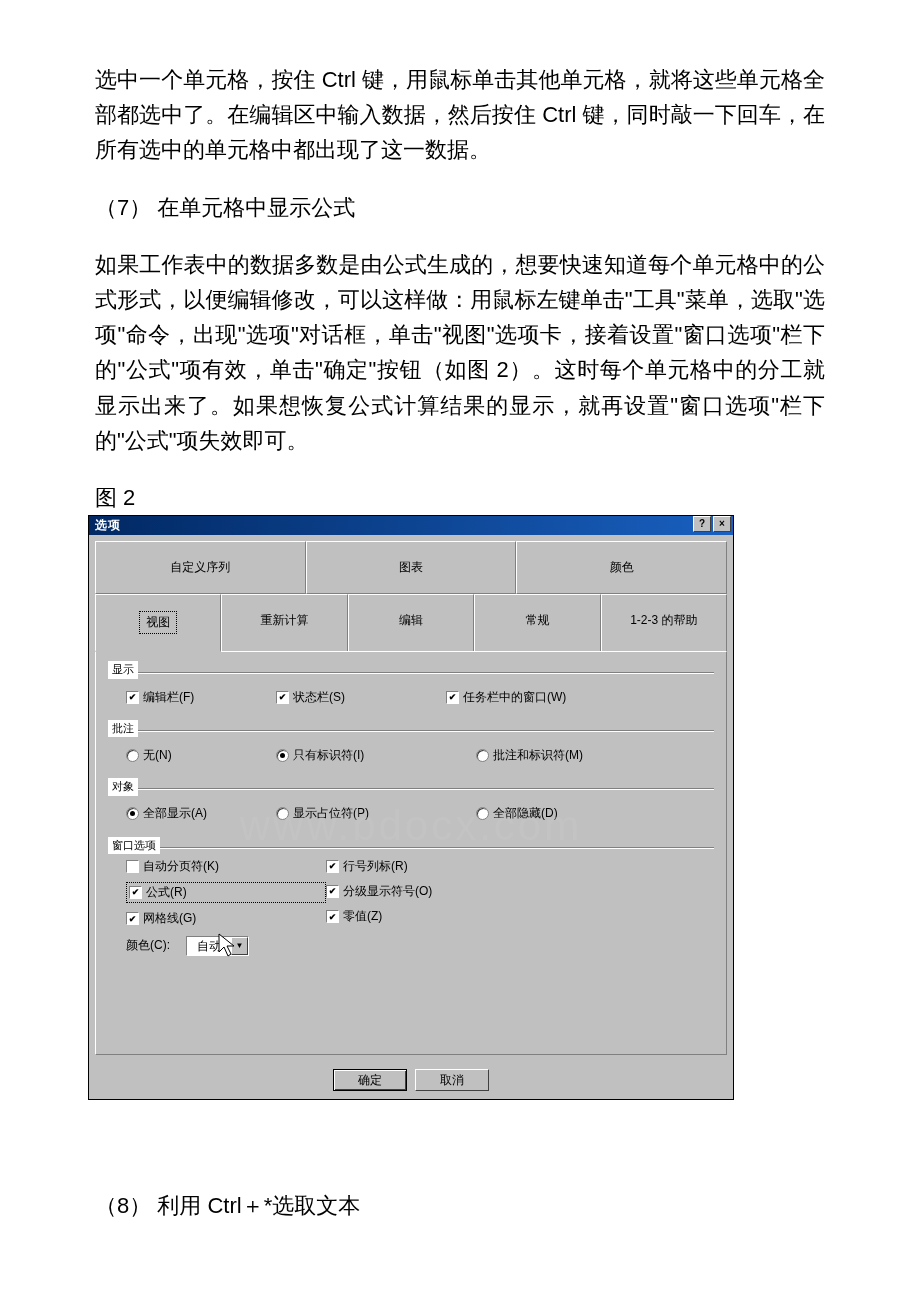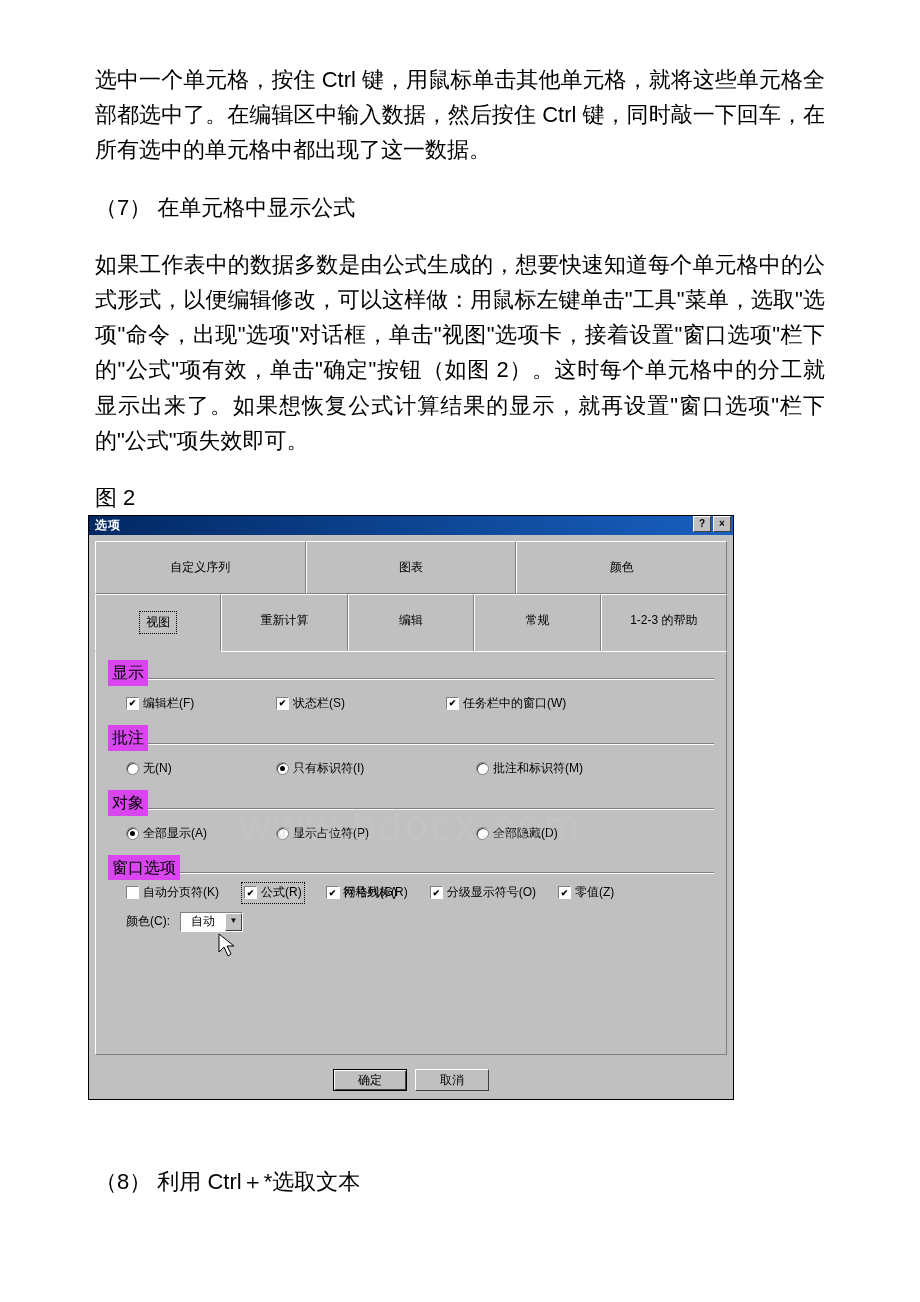--- a/index.html
+++ b/index.html
@@ -11,34 +11,34 @@
 .titlebar .title{color:#fff;font-weight:bold;font-size:12px;flex:1;padding-left:4px;letter-spacing:1px}
 .titlebar .btn{width:16px;height:14px;background:#c0c0c0;border:1px solid #fff;border-right-color:#404040;border-bottom-color:#404040;margin-left:2px;display:flex;align-items:center;justify-content:center;font-size:10px;font-weight:bold;color:#000}
 .body{padding:6px}
 .tabs{margin-bottom:0}
 .tabrow{display:flex;position:relative}
 .tab{flex:1;text-align:center;padding:16px 0;border:1px solid #fff;border-right-color:#808080;border-bottom:none;background:#c0c0c0;font-size:12px;position:relative;z-index:1;cursor:pointer}
 .tabrow.back .tab{border-bottom:1px solid #808080}
 .tabrow.front .tab.active{background:#c0c0c0;z-index:3;border-bottom:2px solid #c0c0c0;margin-bottom:-1px}
 .tab-inner-active{border:1px dotted #000;display:inline-block;padding:1px 6px}
 .panel{border:1px solid #fff;border-left-color:#fff;border-top-color:#fff;border-right-color:#808080;border-bottom-color:#808080;padding:8px 12px 14px 12px;background:#c0c0c0;position:relative;height:380px}
-.group-label{color:#000;font-size:16px;display:inline-block;background:#d946ef;padding:0 4px;position:relative;z-index:2}
+.group-label{color:#000;font-size:11px;display:inline-block;background:#ffffff;padding:0 4px;position:relative;z-index:2}
 .hr{border:none;border-top:1px solid #808080;border-bottom:1px solid #fff;margin:0;position:relative;top:-8px;z-index:1}
 .row{display:flex;align-items:center;margin:6px 0 12px 0;padding-left:18px}
 .item{display:flex;align-items:center;font-size:12px}
 .chk{width:11px;height:11px;background:#fff;border:1px solid #808080;border-right-color:#fff;border-bottom-color:#fff;margin-right:4px;display:inline-flex;align-items:center;justify-content:center;font-size:10px;font-weight:bold;cursor:pointer}
 .chk.checked::after{content:"✔";color:#000;font-size:9px}
 .radio{width:11px;height:11px;border-radius:50%;background:#fff;border:1px solid #808080;box-shadow:inset 1px 1px 0 #404040;margin-right:4px;display:inline-flex;align-items:center;justify-content:center;cursor:pointer}
 .radio.checked::after{content:"";width:5px;height:5px;background:#000;border-radius:50%}
-.col{display:flex;flex-direction:row;gap:22px}
+.col{display:flex;flex-direction:column;gap:6px}
 .col .item{white-space:nowrap}
 .formula-item{border:1px dotted #000;padding:0 2px}
 .cursor{position:absolute;left:120px;top:280px;width:20px;height:24px;pointer-events:none}
 .color-row{display:flex;align-items:flex-start;margin-top:8px;padding-left:18px}
-.select{display:inline-flex;align-items:center;background:#fff;border:1px solid #808080;border-right-color:#fff;border-bottom-color:#fff;height:18px;margin-left:10px;cursor:pointer}
+.select{display:inline-flex;align-items:center;background:#fff;border:1px solid #808080;border-right-color:#fff;border-bottom-color:#fff;height:18px;margin-left:16px;cursor:pointer}
 .select .val{padding:0 10px;font-size:12px}
 .select .arrow{width:15px;height:16px;background:#c0c0c0;border:1px solid #fff;border-right-color:#404040;border-bottom-color:#404040;display:flex;align-items:center;justify-content:center;font-size:8px}
 .dlg-buttons{display:flex;justify-content:center;padding:8px;gap:8px}
 .dlg-btn{width:74px;height:22px;background:#c0c0c0;border:1px solid #fff;border-right-color:#404040;border-bottom-color:#404040;font-size:12px;cursor:pointer}
 .dlg-btn.default{border:1px solid #000;box-shadow:inset 1px 1px 0 #fff,inset -1px -1px 0 #404040}
 .watermark{position:absolute;left:50%;top:140px;transform:translate(-50%,0);font-size:42px;color:rgba(200,200,200,0.35);letter-spacing:3px;pointer-events:none;z-index:10;font-family:Arial}
 .cursor svg{width:22px;height:28px}
 </style>
 </head>
 <body>
@@ -165,14 +165,14 @@
             </svg>
         </div>
       </div>
     </div>
     <div class="dlg-buttons">
       <button class="dlg-btn default">确定</button>
       <button class="dlg-btn">取消</button>
     </div>
   </div>
 
-  <p class="para" style="margin-top:64px">（8） 利用 Ctrl＋*选取文本</p>
+  <p class="para" style="margin-top:88px">（8） 利用 Ctrl＋*选取文本</p>
 </div>
 
 </body></html>

